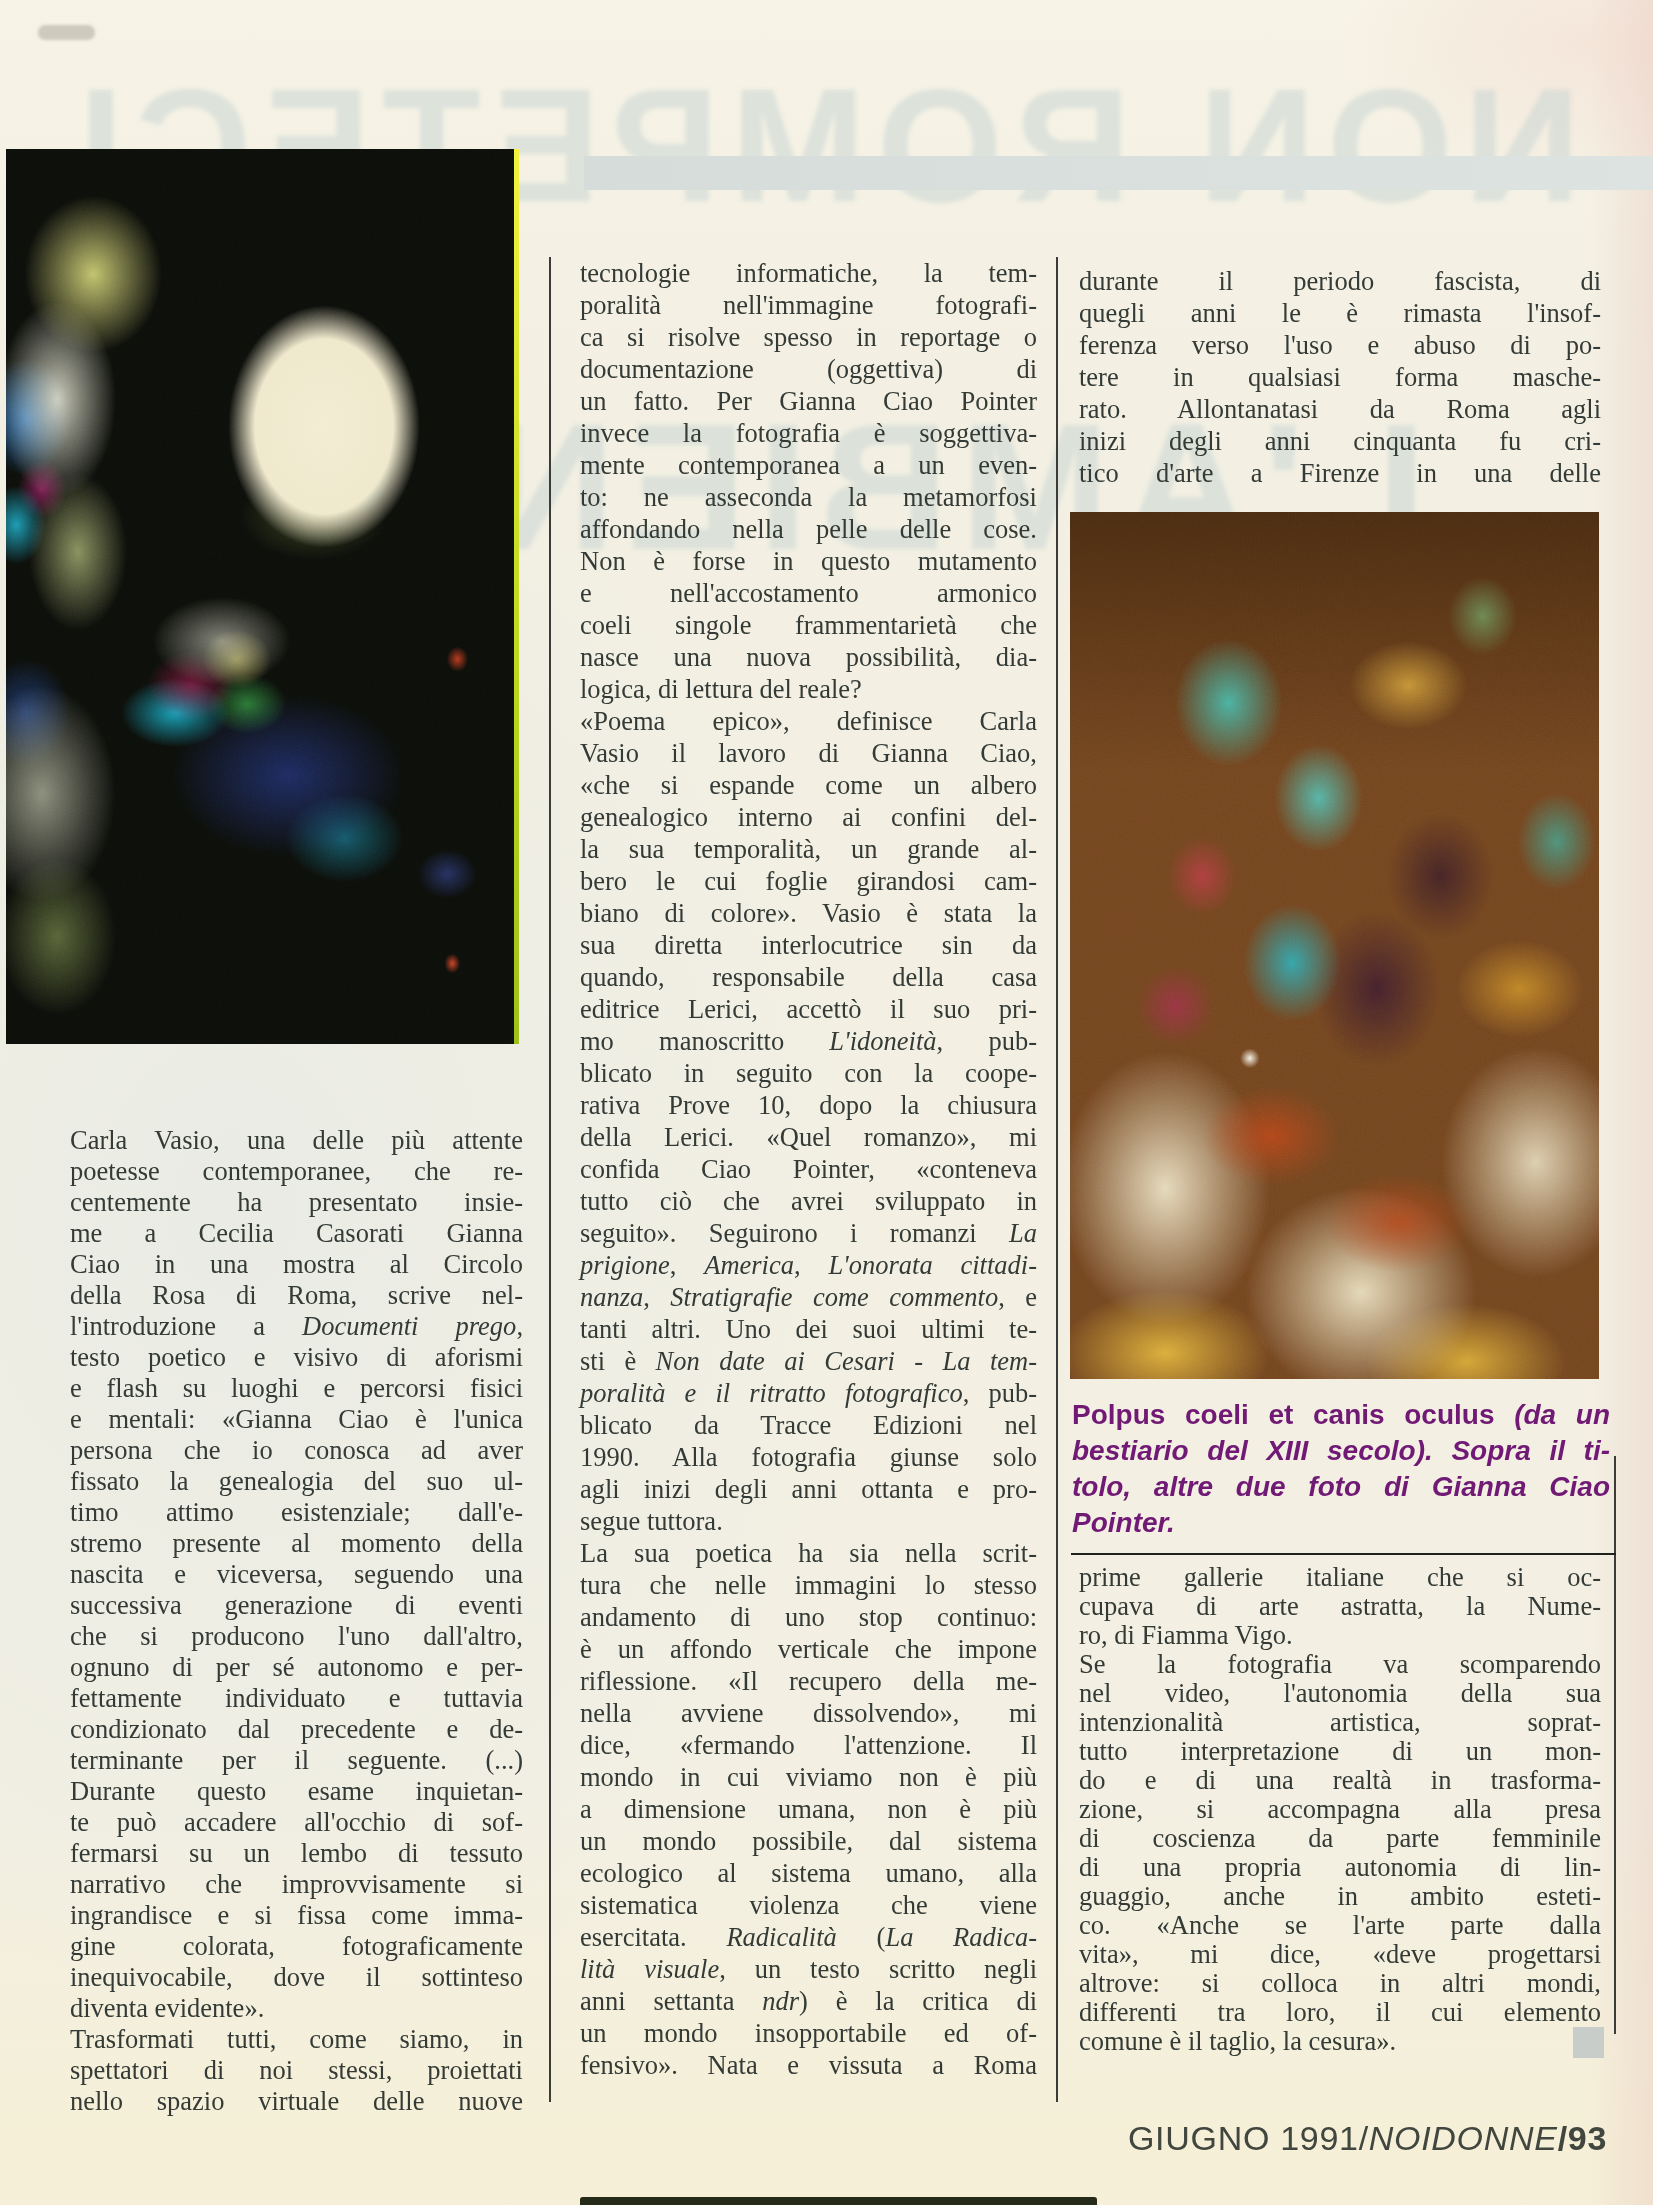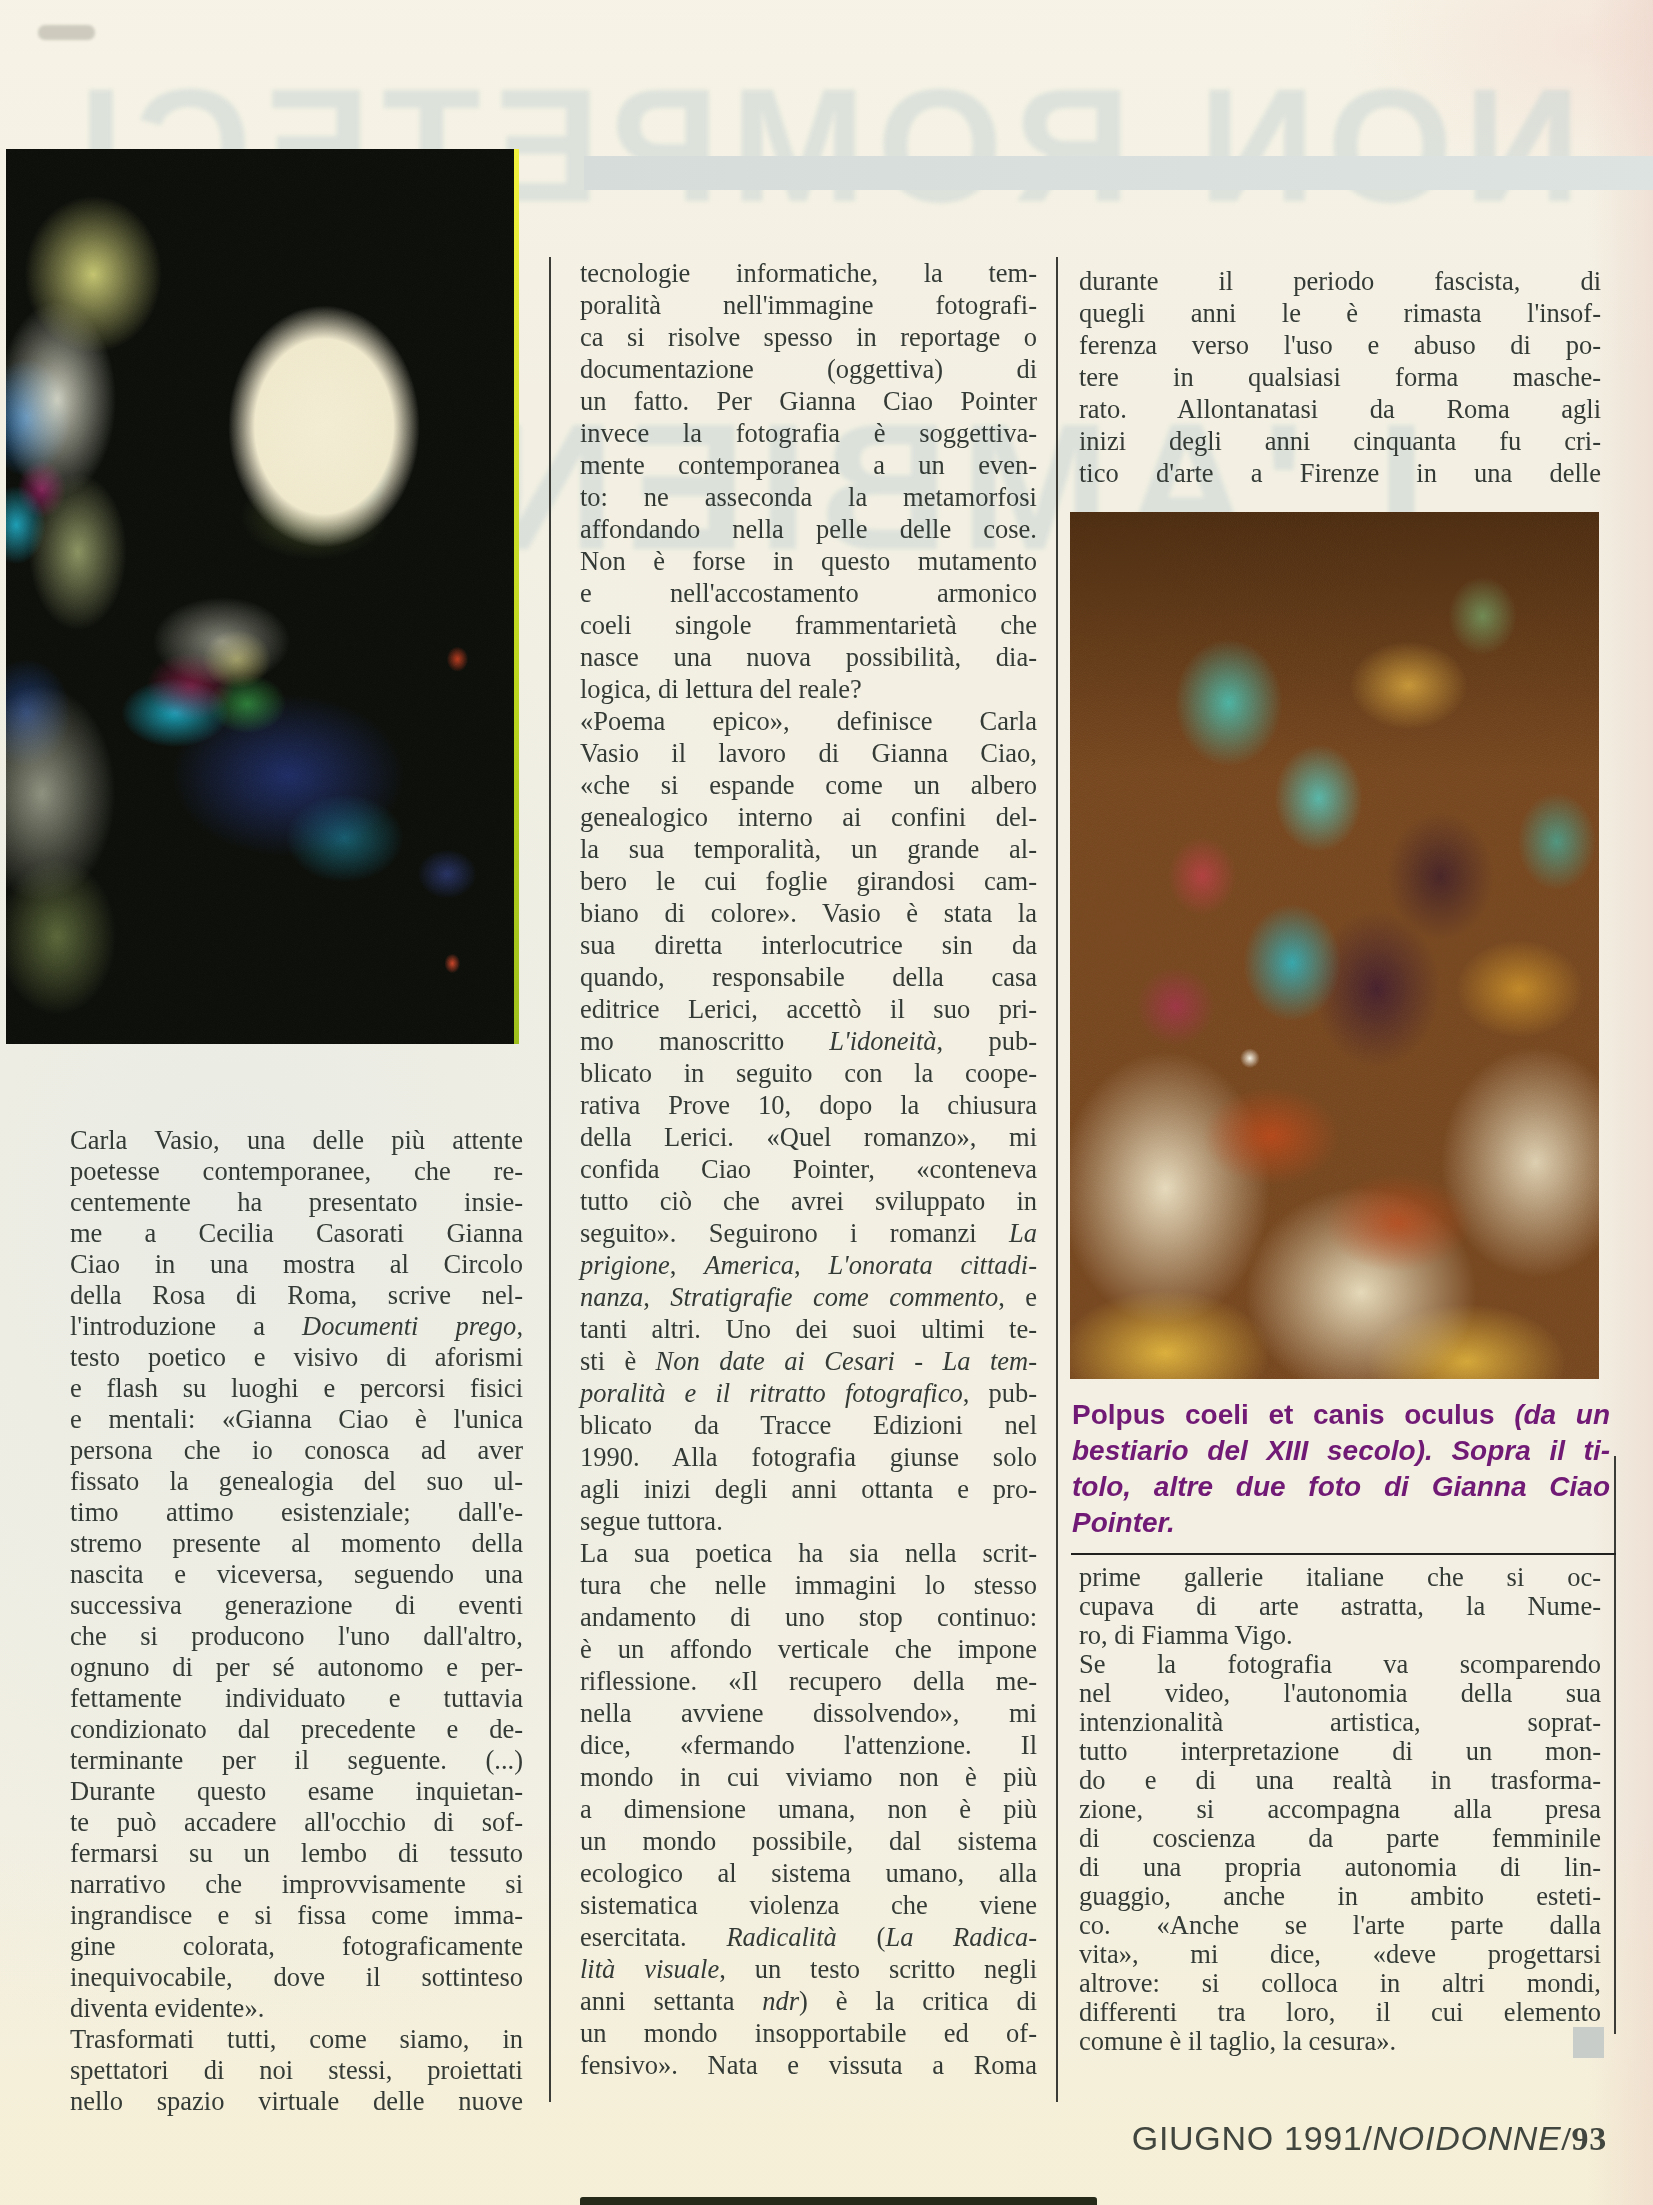--- a/index.html
+++ b/index.html
@@ -137,21 +137,21 @@
     left:1573px;top:2027px;width:31px;height:31px;background:#c9cdc9;
   }
   .footer{
     position:absolute;z-index:5;
     right:47px;top:2119px;width:698px;
     text-align:right;
     font-family:"Liberation Sans", sans-serif;
     font-size:34px;color:#41463f;letter-spacing:0.7px;
   }
   .footer .mag{font-style:italic;}
-  .footer .pg{font-weight:bold;font-family:Liberation Serif, serif;}
+  .footer .pg{font-weight:bold;}
   .bottom-strip{
     position:absolute;z-index:5;
     left:580px;top:2197px;width:517px;height:8.4px;
     background:#262a18;border-radius:2.8px 2.8px 0 0;
   }
 </style>
 </head>
 <body>
 
 <div class="page">

